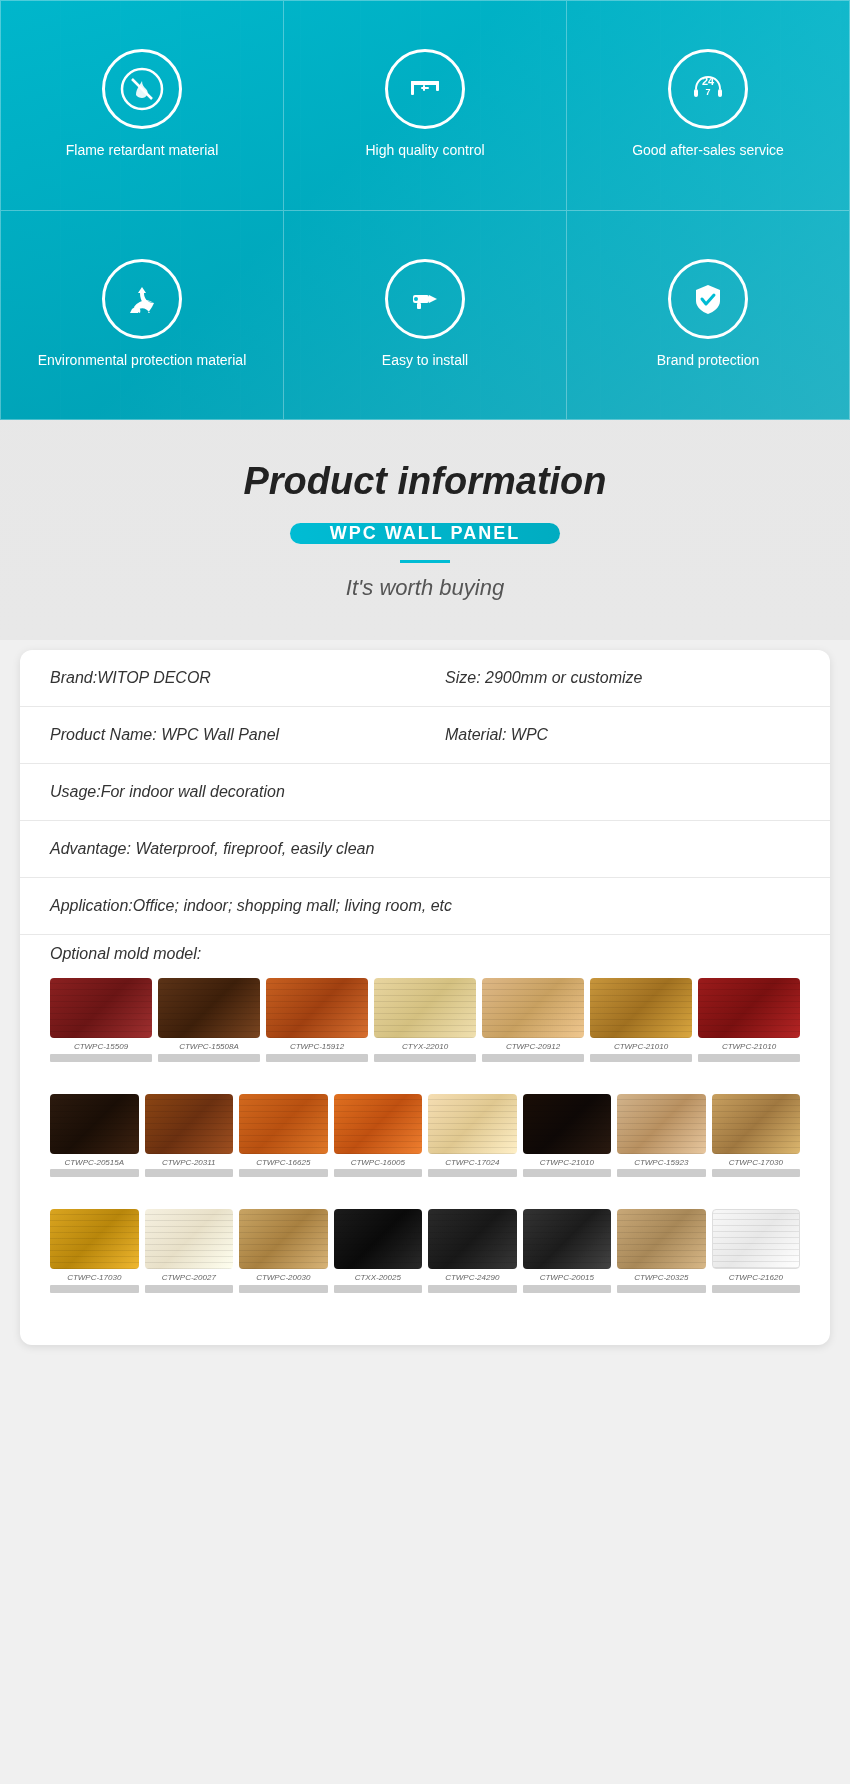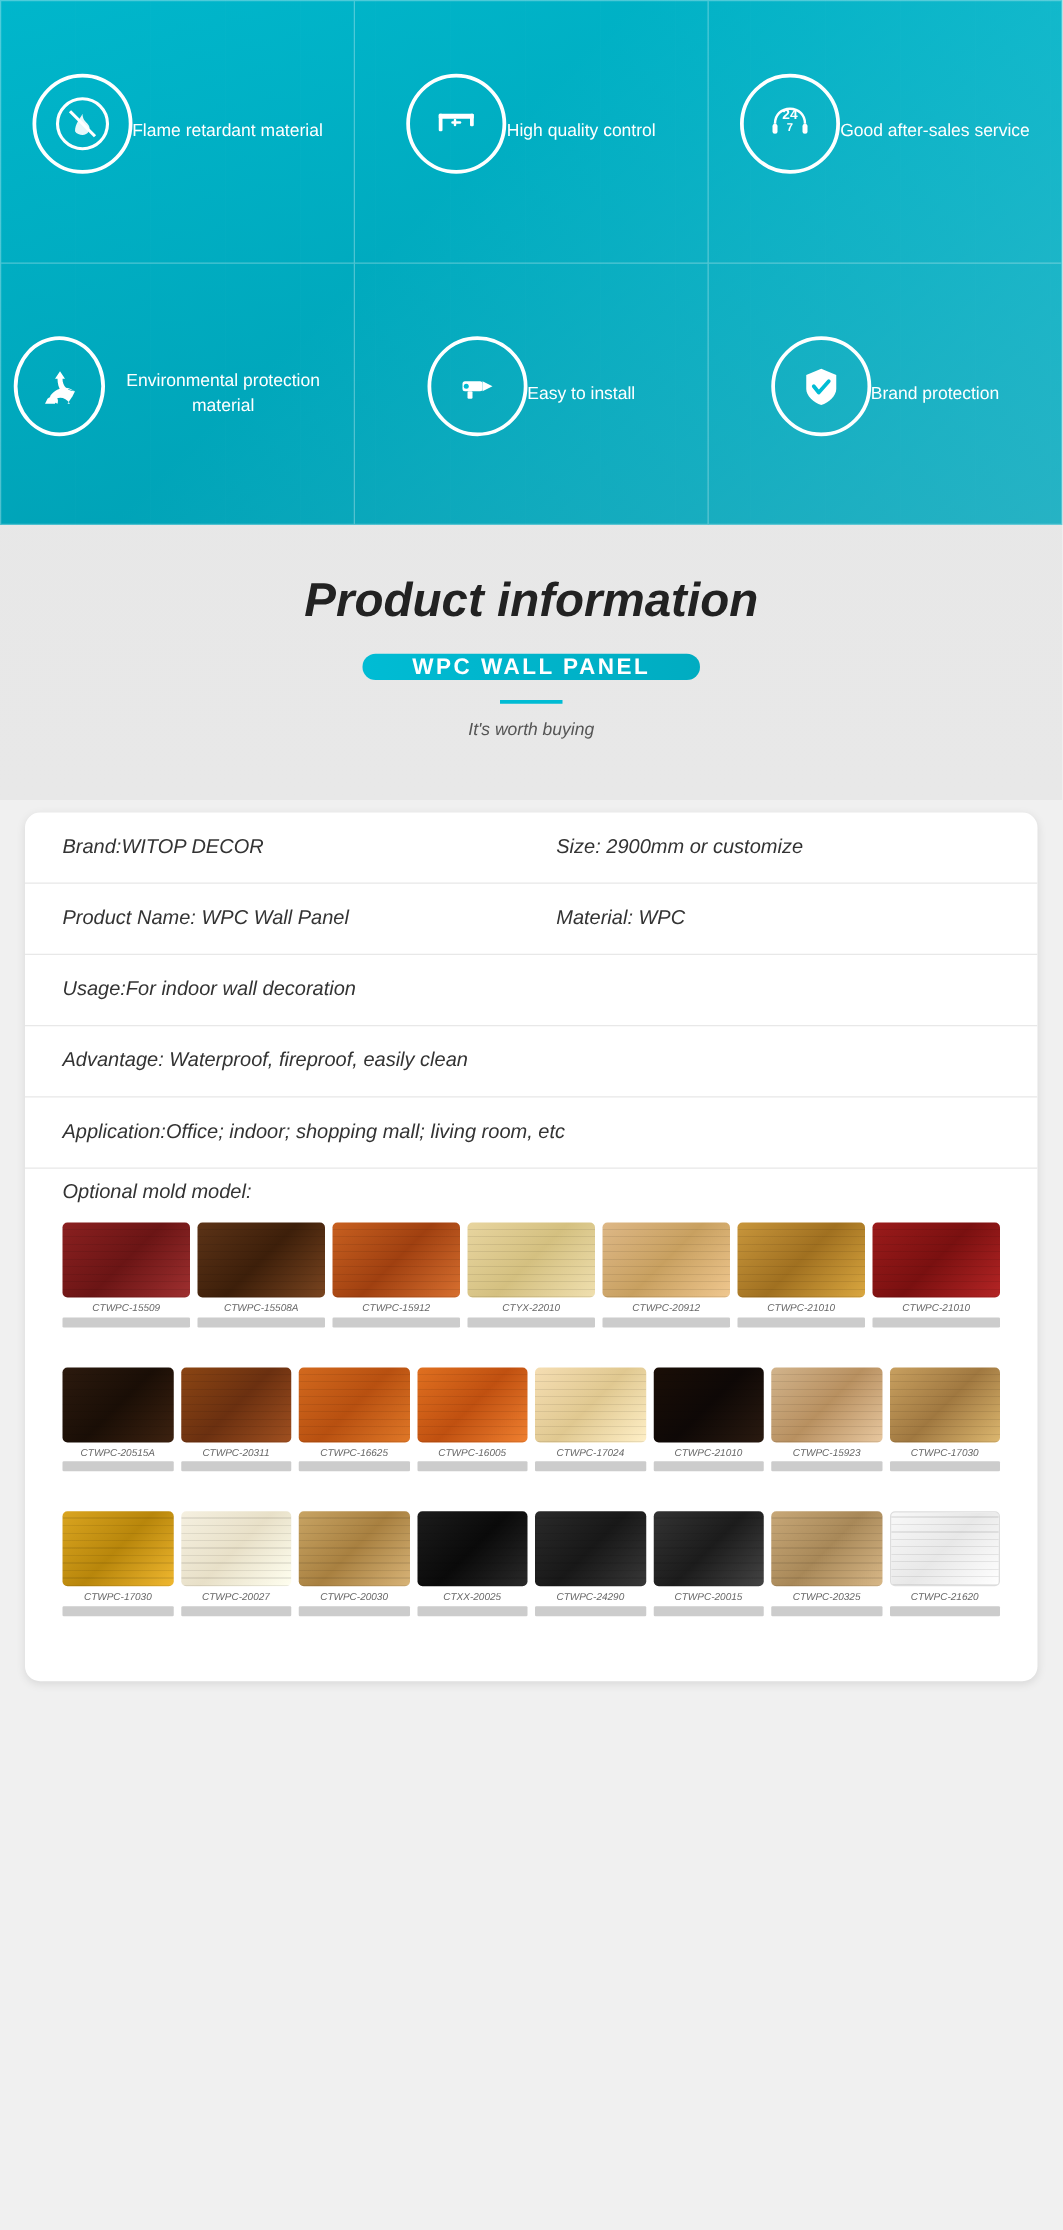--- a/index.html
+++ b/index.html
@@ -44,21 +44,21 @@
       display: grid;
       grid-template-columns: repeat(3, 1fr);
       grid-template-rows: repeat(2, 1fr);
       height: 100%;
       border-top: 1px solid rgba(255,255,255,0.3);
       border-left: 1px solid rgba(255,255,255,0.3);
     }
 
     .feature-cell {
       display: flex;
-      flex-direction: row;
+      flex-direction: column;
       align-items: center;
       justify-content: center;
       padding: 20px 10px;
       border-right: 1px solid rgba(255,255,255,0.3);
       border-bottom: 1px solid rgba(255,255,255,0.3);
     }
 
     .feature-icon-circle {
       width: 80px;
       height: 80px;
@@ -116,21 +116,21 @@
       border-radius: 25px;
       margin-bottom: 16px;
     }
     .product-underline {
       width: 50px;
       height: 3px;
       background: #00bcd4;
       margin: 0 auto 12px;
     }
     .product-subtitle {
-      font-size: 14px;
+      font-size: 22px;
       color: #555;
       font-style: italic;
       margin-bottom: 10px;
     }
 
     
     .details-card {
       background: white;
       border-radius: 12px;
       margin: 10px 20px 20px;

